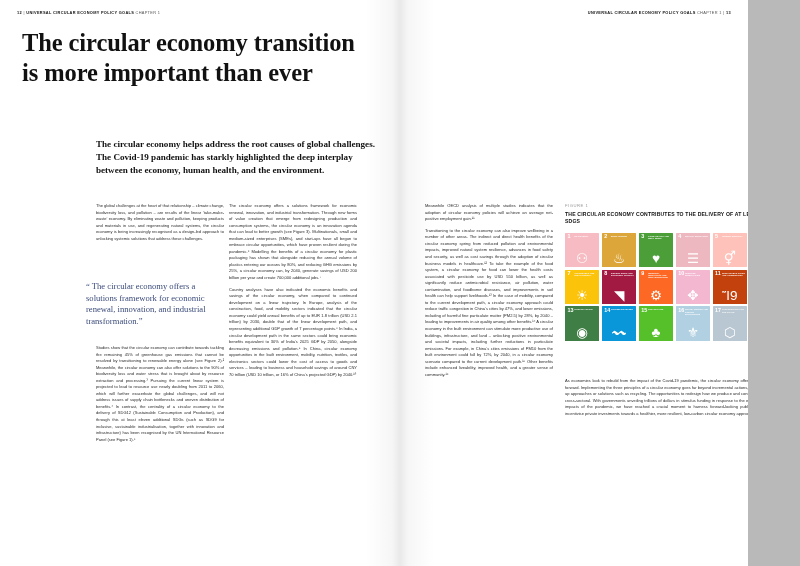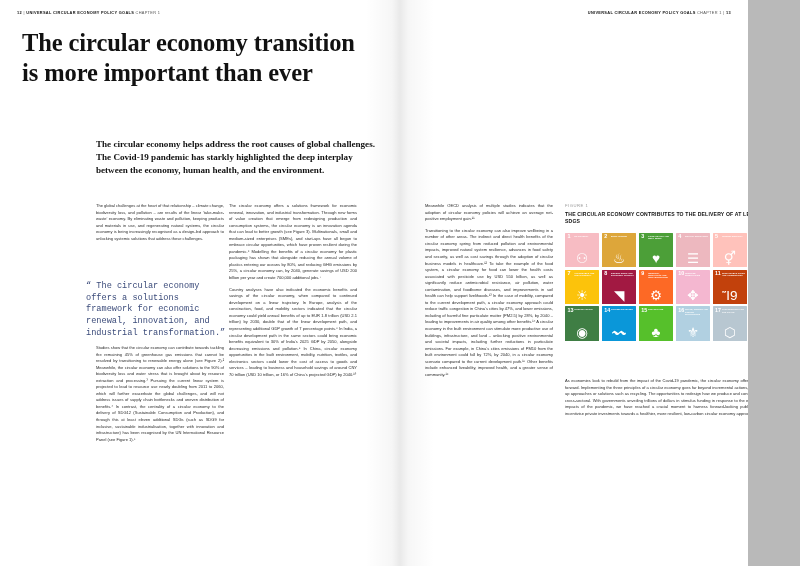--- a/index.html
+++ b/index.html
@@ -71,21 +71,21 @@
 
   .L1 { left:96px;  top:203px; width:128px; }
   .L1b{ left:96px;  top:345px; width:128px; }
   .L2 { left:229px; top:203px; width:128px; }
 
   .R1 { left:425px; top:203px; width:128px; }
 
   
   .pullquote {
     position:absolute; left:86px; top:281px; width:140px;
-    font-family:Liberation Mono, monospace;
+    font-family:Liberation Serif, serif;
     font-weight:400; font-size:8.6px; line-height:1.36;
     color:#3b4b7a;
   }
 
   
   .figure { position:absolute; left:565px; top:203px; width:219px; }
   .fig-kicker {
     font-size:4.2px; font-weight:400; letter-spacing:0.5px;
     color:#9a9a9a; margin-bottom:2.5px;
   }

